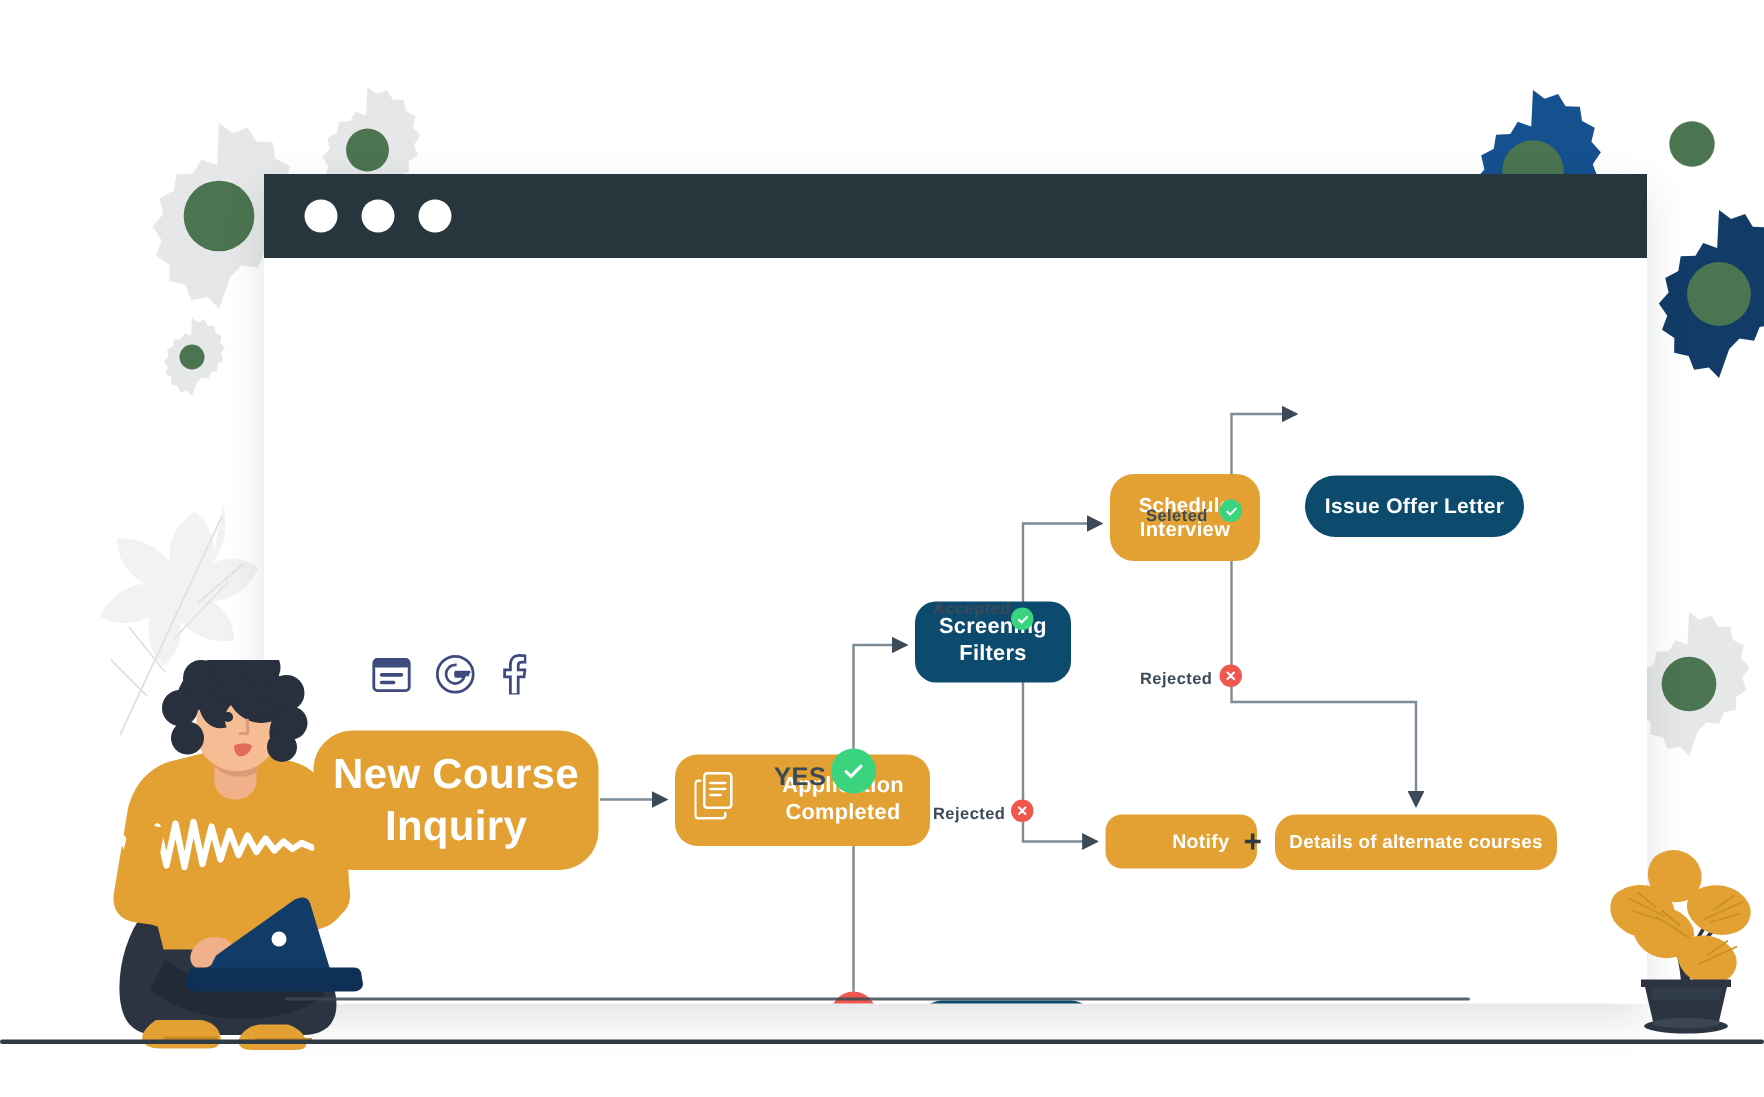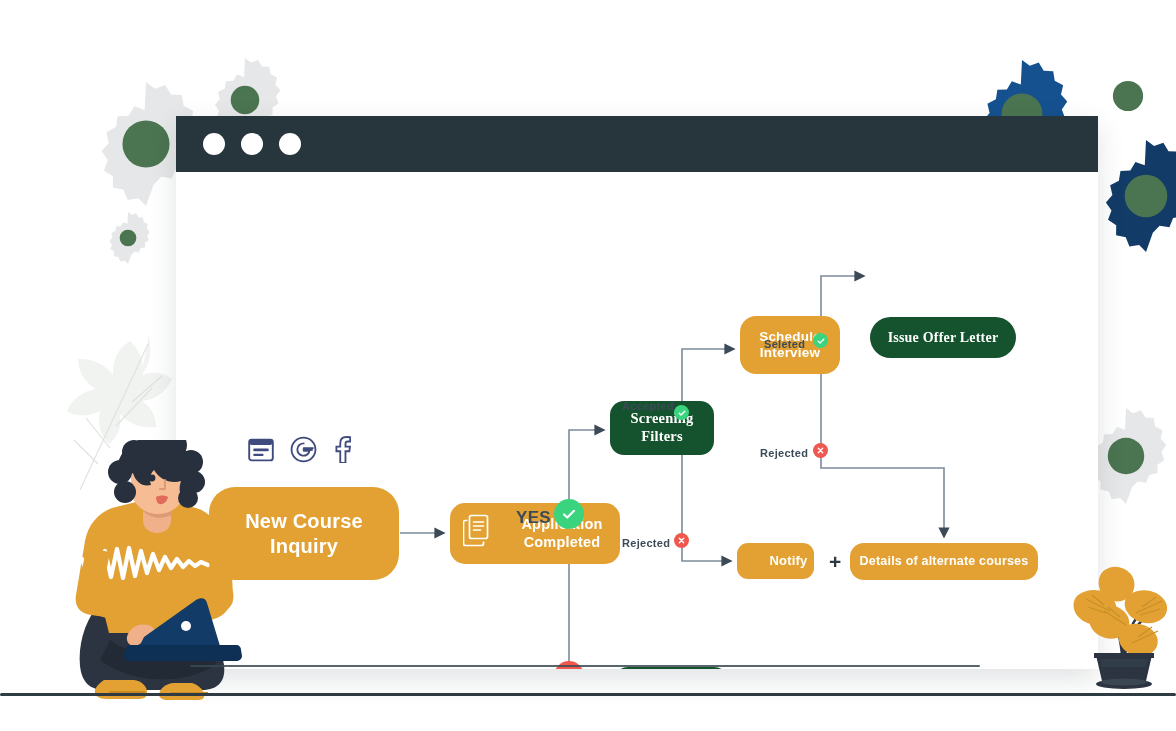--- a/index.html
+++ b/index.html
@@ -36,42 +36,42 @@
   }
   .dot{width:22px;height:22px;border-radius:50%;background:#ffffff;}
   .canvas{position:absolute;left:0;top:56px;width:100%;height:497px;background:#fff;overflow:hidden;}
 
   
   .node{
     position:absolute;box-sizing:border-box;display:flex;
     align-items:center;justify-content:center;text-align:center;
     color:#fff;font-weight:700;letter-spacing:.2px;line-height:1.22;
   }
-  .node.navy{background:#14532d;font-family:Liberation Serif, serif;}
+  .node.navy{background:#0c4a6e;}
   .node.orange{background:#e2a132;}
 
   #node-inquiry{
     left:33px;top:315px;width:190px;height:93px;border-radius:26px;
-    font-size:20px;
+    font-size:28px;
   }
   #node-application{
     left:274px;top:331px;width:170px;height:61px;border-radius:15px;
     font-size:14.5px;justify-content:flex-start;padding-left:13px;gap:11px;
   }
   #node-screening{
     left:434px;top:229px;width:104px;height:54px;border-radius:14px;font-size:14.5px;
   }
   #node-schedule{
     left:564px;top:144px;width:100px;height:58px;border-radius:16px;font-size:13.5px;
   }
   #node-offer{
     left:694px;top:145px;width:146px;height:41px;border-radius:21px;font-size:14px;
   }
   #node-notify{
-    left:561px;top:371px;width:77px;height:36px;border-radius:11px;font-size:13px;padding-left:26px;
+    left:561px;top:371px;width:101px;height:36px;border-radius:11px;font-size:13px;padding-left:26px;
   }
   #node-alternate{
     left:674px;top:371px;width:188px;height:37px;border-radius:14px;font-size:12.5px;
   }
   #node-nudge{
     left:437px;top:495px;width:116px;height:57px;border-radius:15px;
     font-size:13.5px;justify-content:flex-start;padding-left:11px;gap:8px;
     text-align:left;
   }
 

